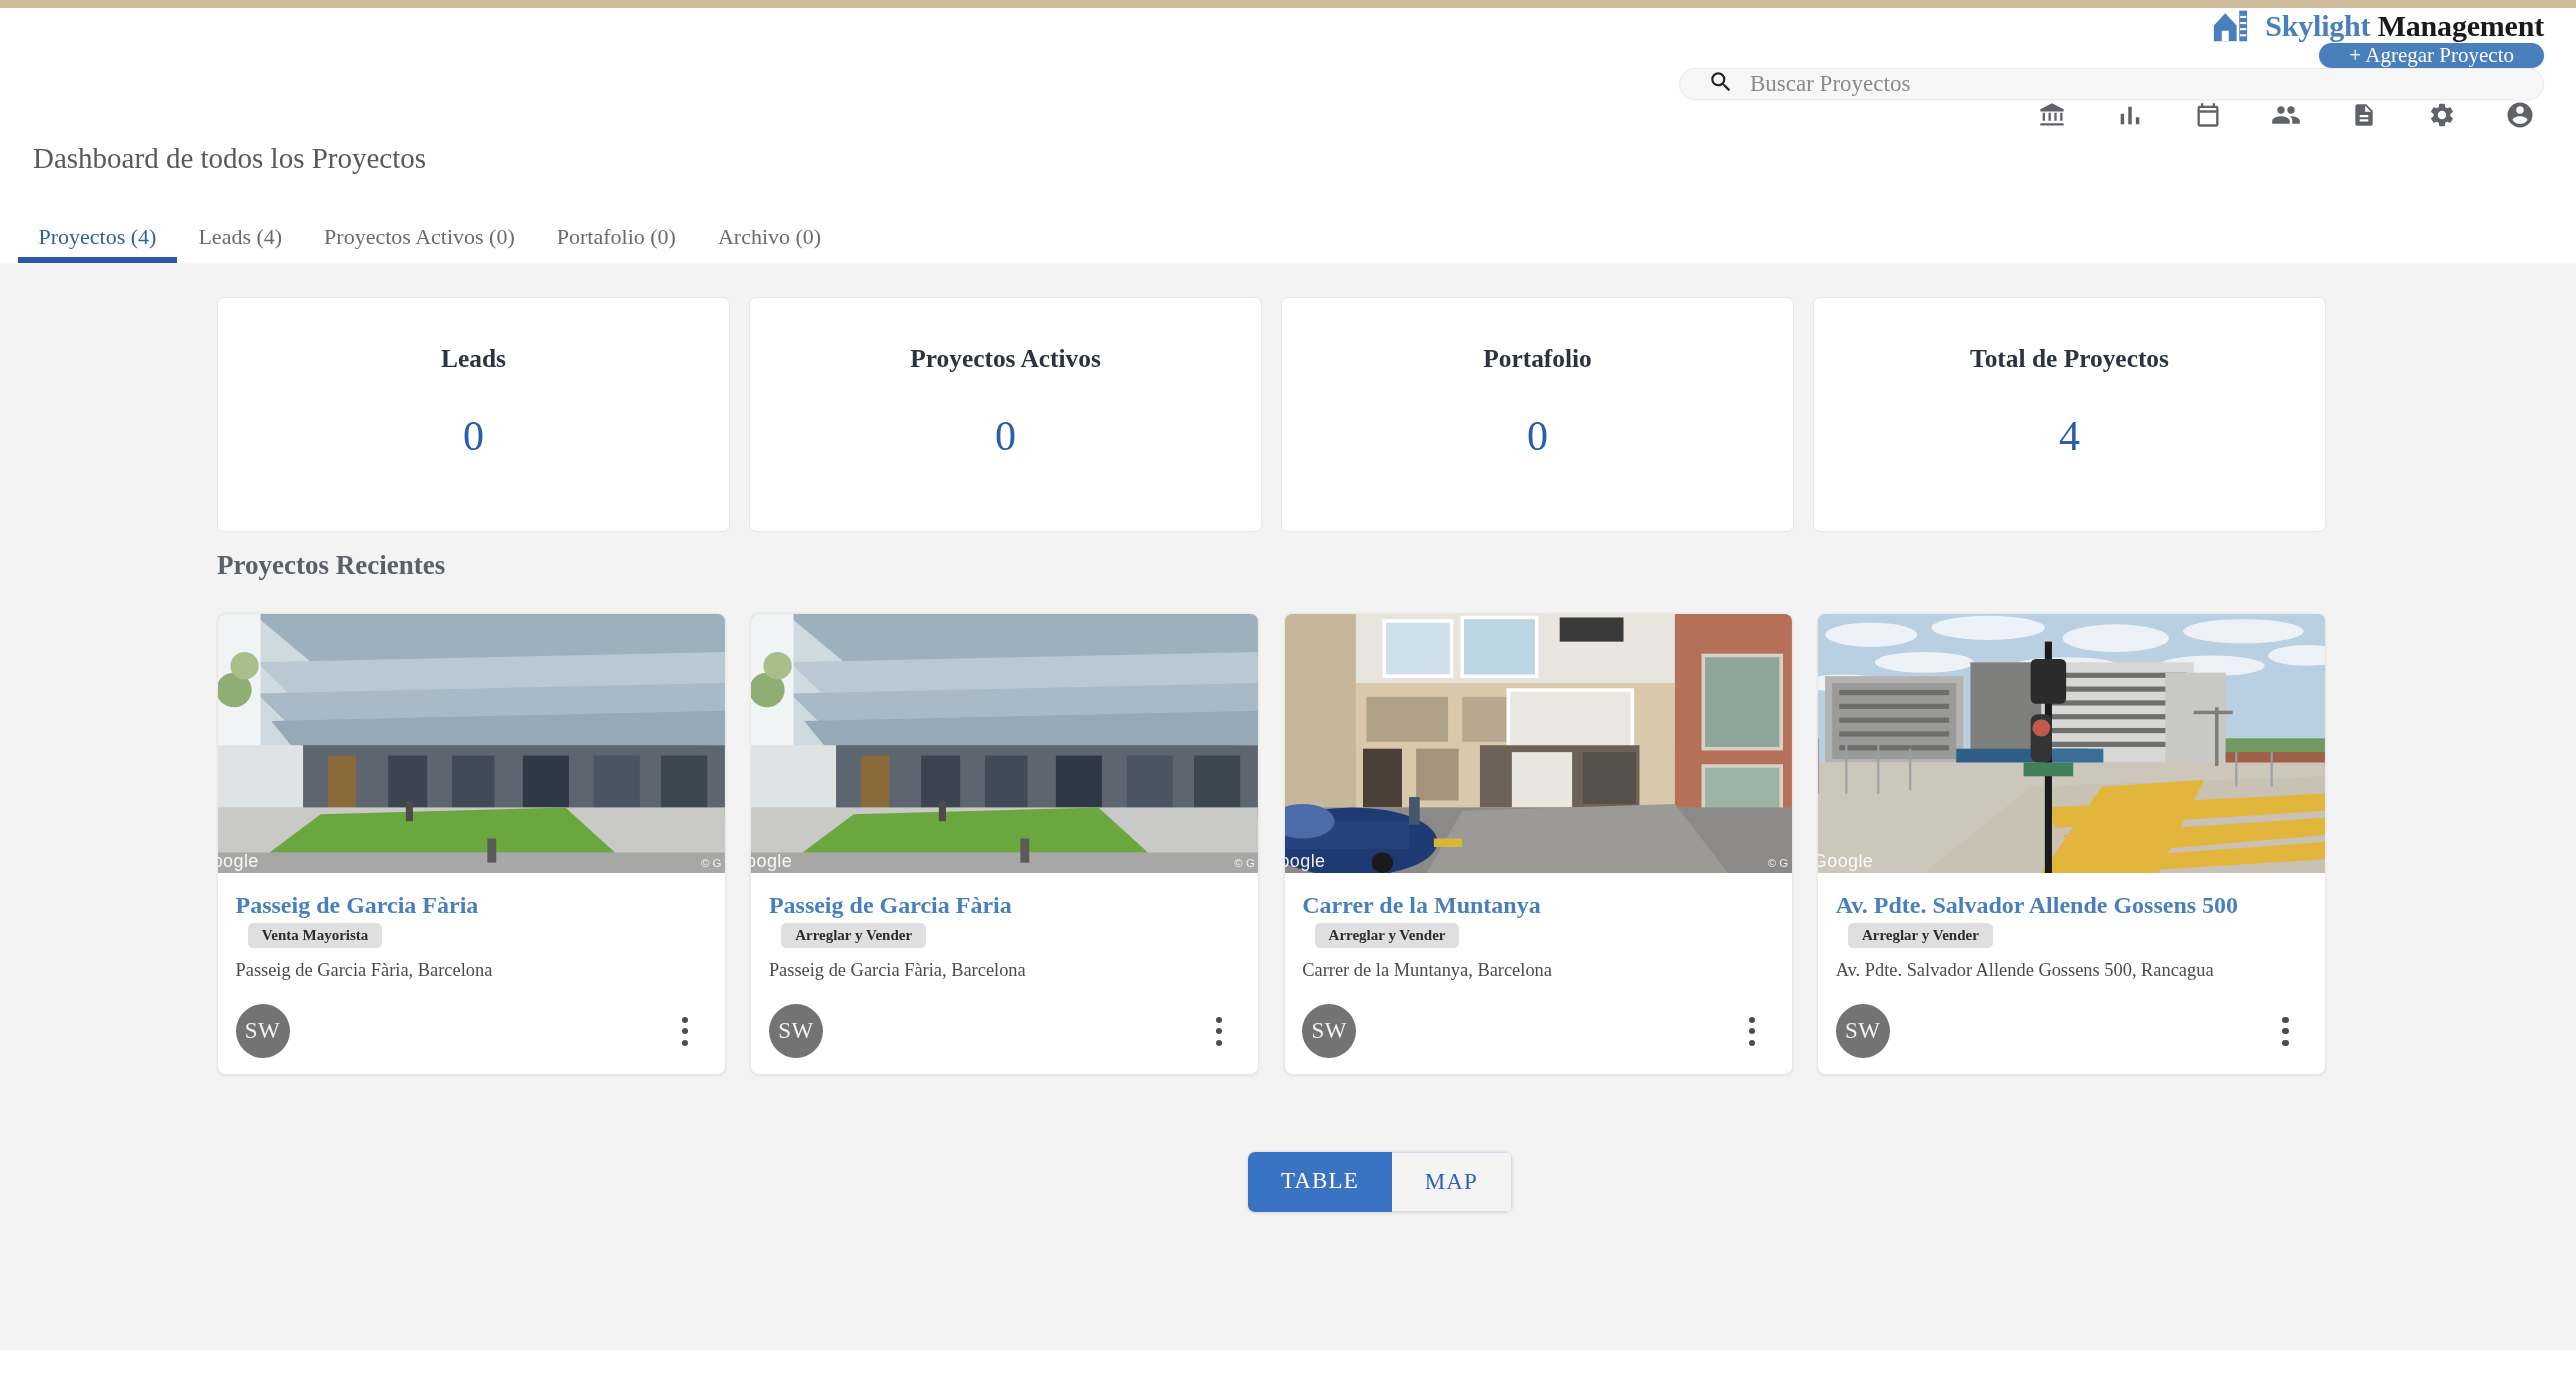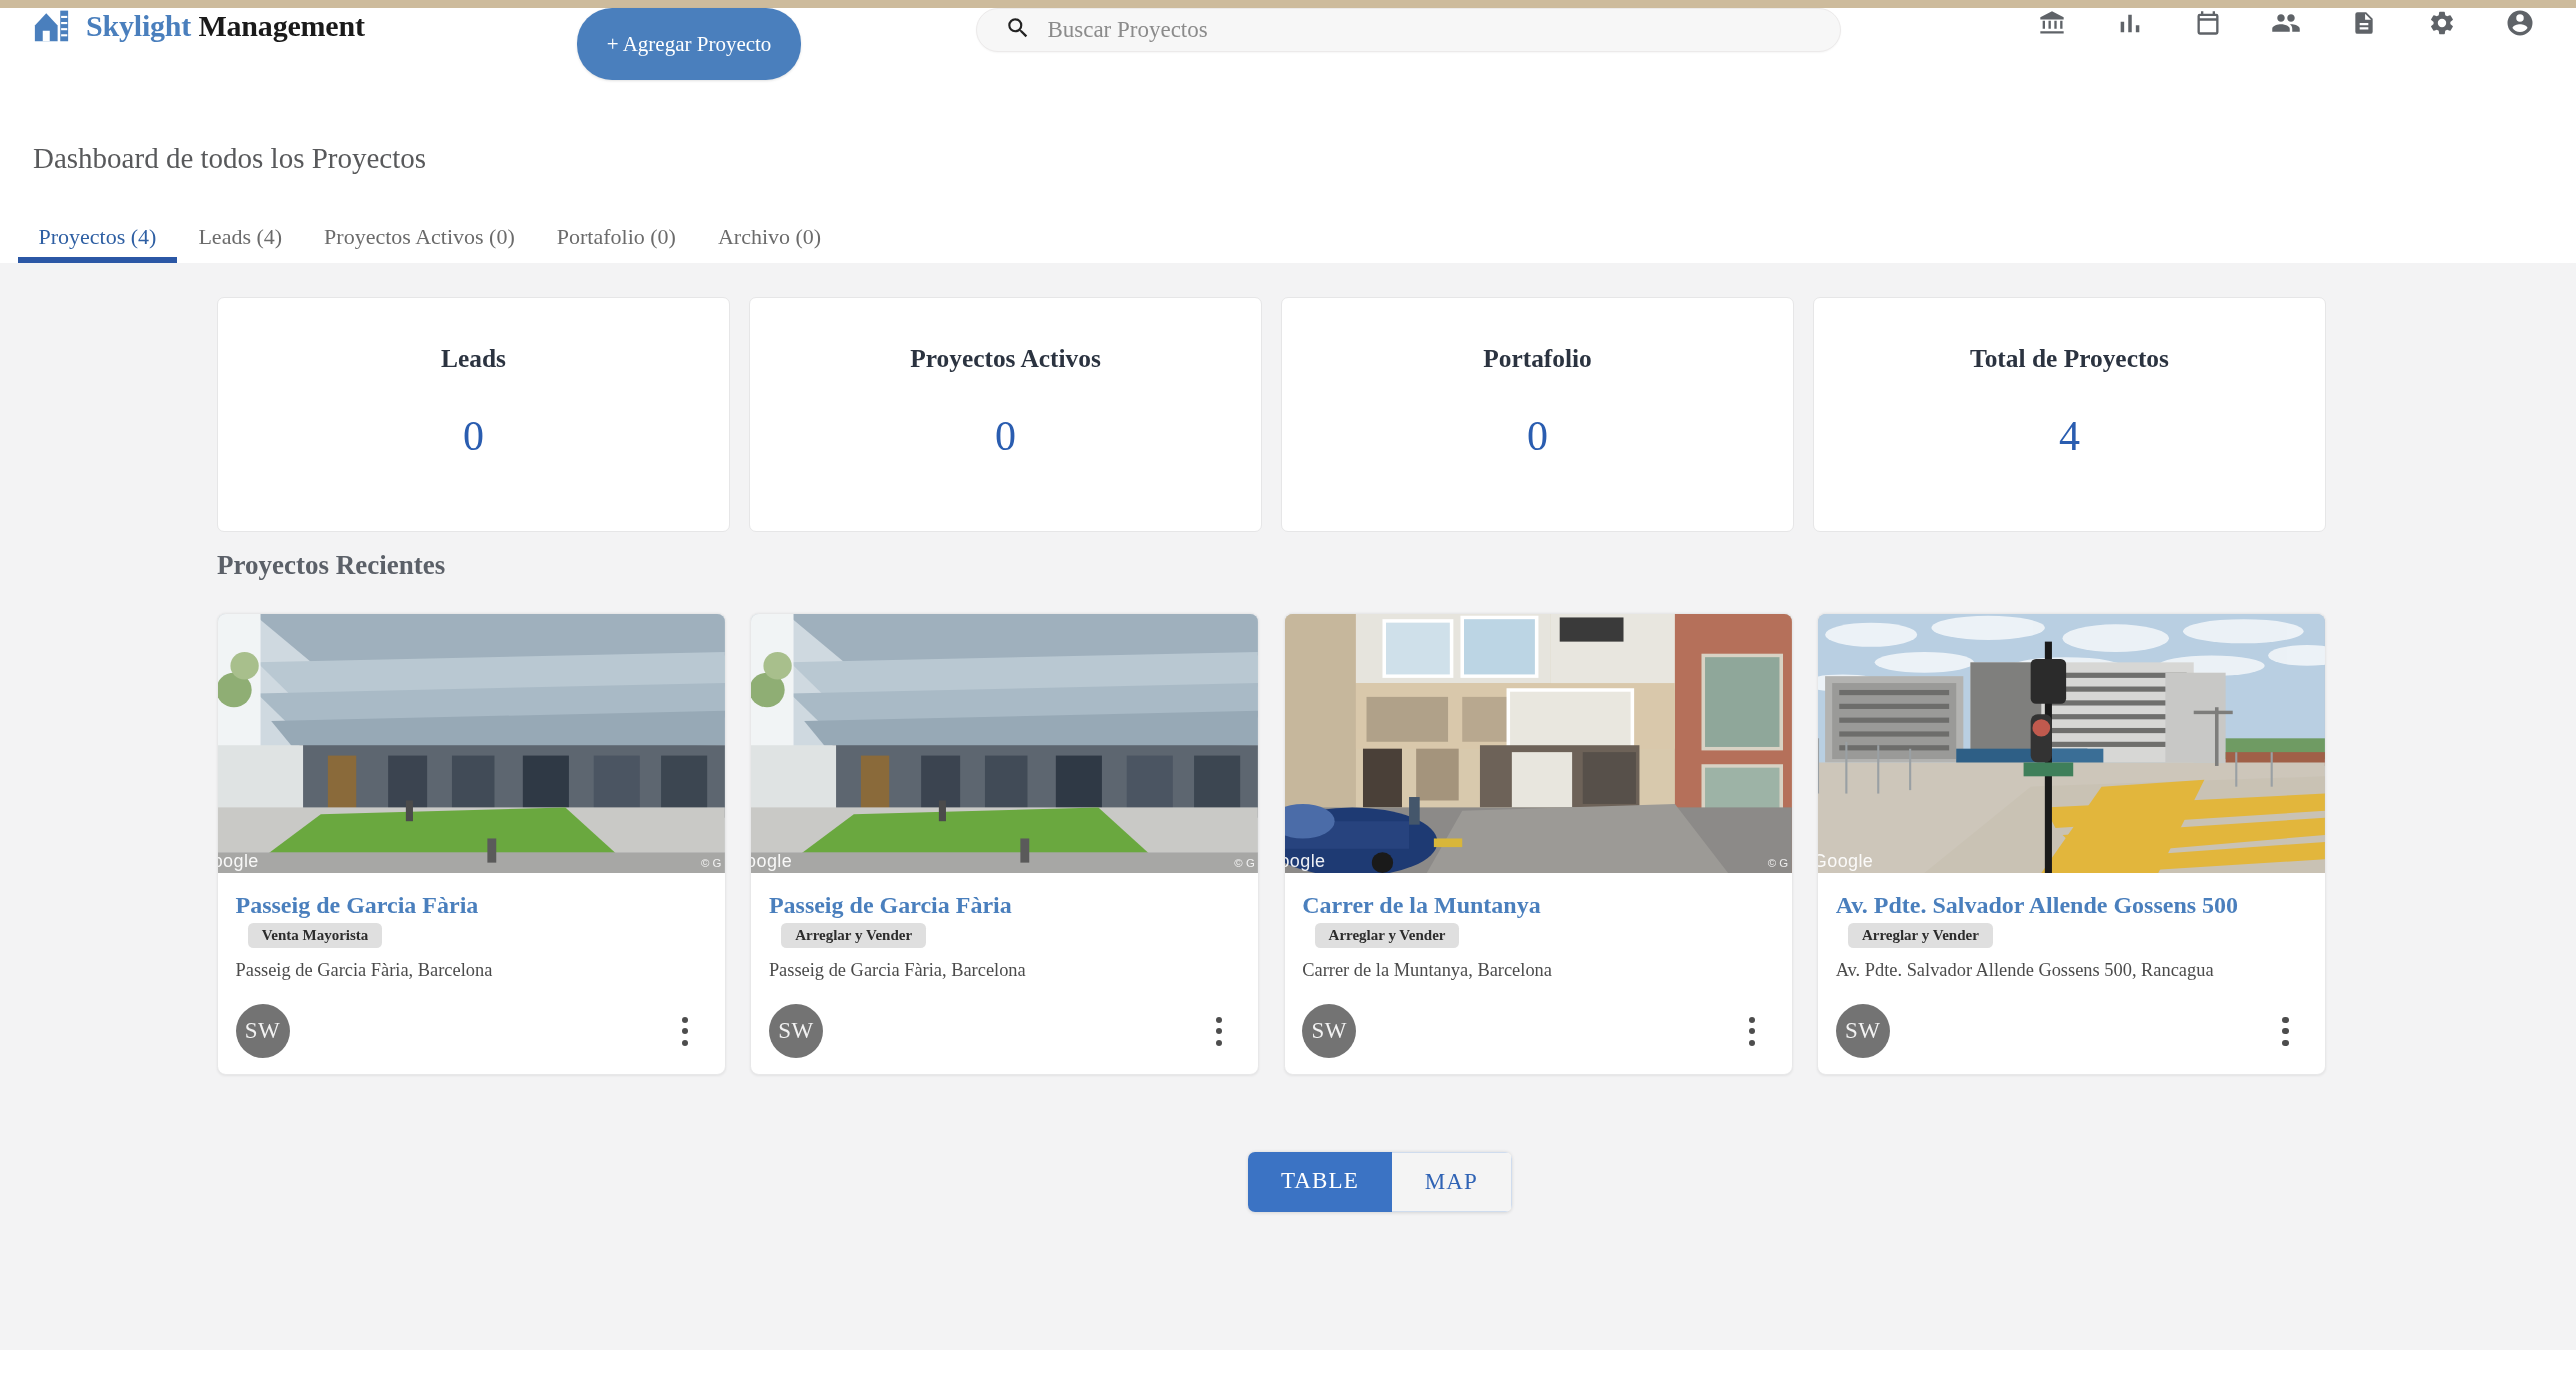--- a/index.html
+++ b/index.html
@@ -16,23 +16,24 @@
     height: 8px;
     width: 100%;
     background: #cdbb9c;
   }
 
   
   .header {
     height: 109px;
     background: #ffffff;
     display: flex;
-    align-items: flex-start;
+    align-items: flex-end;
     padding: 0 32px 0 33px;
     position: relative;
+    flex-direction: column;
   }
   .brand {
     display: flex;
     align-items: center;
     gap: 16px;
     flex: 0 0 auto;
   }
   .brand-logo { width: 37px; height: 35px; display: block; }
   .brand-text {
     font-size: 30px;

